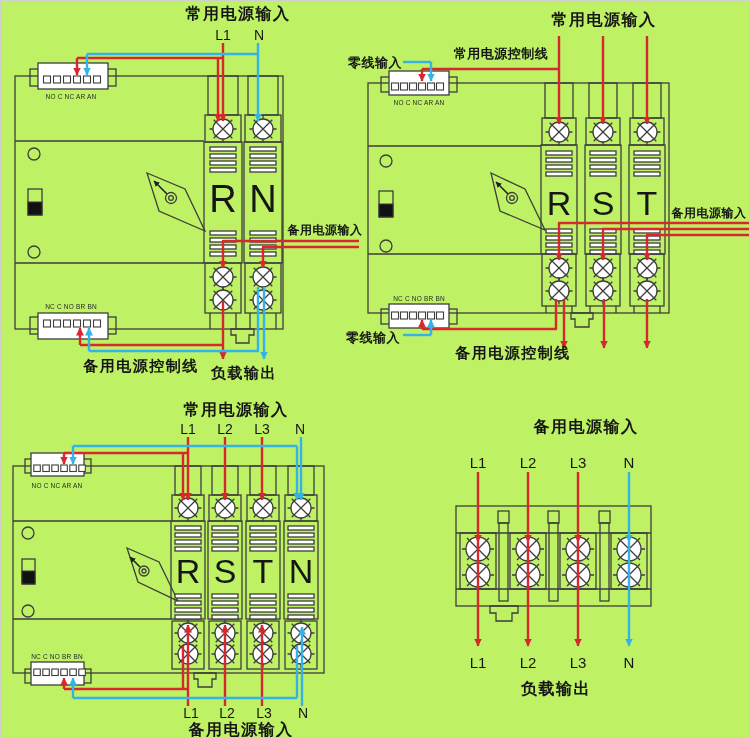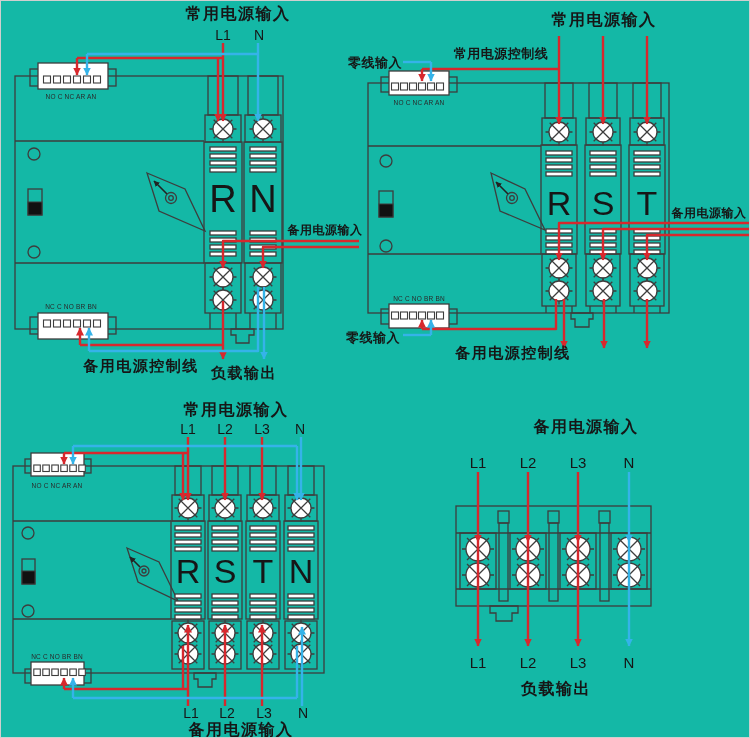--- a/index.html
+++ b/index.html
@@ -1,16 +1,16 @@
 <!DOCTYPE html>
 <html><head>
 <meta charset="utf-8">
 <style>
   html,body{margin:0;padding:0;background:#fff;}
-  #canvas{position:relative;width:748px;height:736px;background:#14b8a6;border:1px solid #cfcfcf;overflow:hidden;}
+  #canvas{position:relative;width:748px;height:736px;background:#bef264;border:1px solid #cfcfcf;overflow:hidden;}
   svg{display:block;}
   text{font-family:"Liberation Sans","DejaVu Sans",sans-serif;fill:#161616;}
   .cjk16{font-size:16px;font-weight:bold;letter-spacing:1.5px;text-anchor:middle;}
   .cjk15{font-size:15px;font-weight:bold;letter-spacing:1.5px;text-anchor:middle;}
   .cjk13{font-size:13px;font-weight:bold;letter-spacing:.5px;text-anchor:middle;}
   .cjk12{font-size:12px;font-weight:bold;letter-spacing:.5px;text-anchor:middle;}
   .lab14{font-size:14px;text-anchor:middle;}
   .lab15{font-size:15px;text-anchor:middle;}
   .tiny{font-size:6.5px;letter-spacing:.2px;text-anchor:middle;fill:#2a2a2a;}
   .pole38{font-size:38px;text-anchor:middle;}

